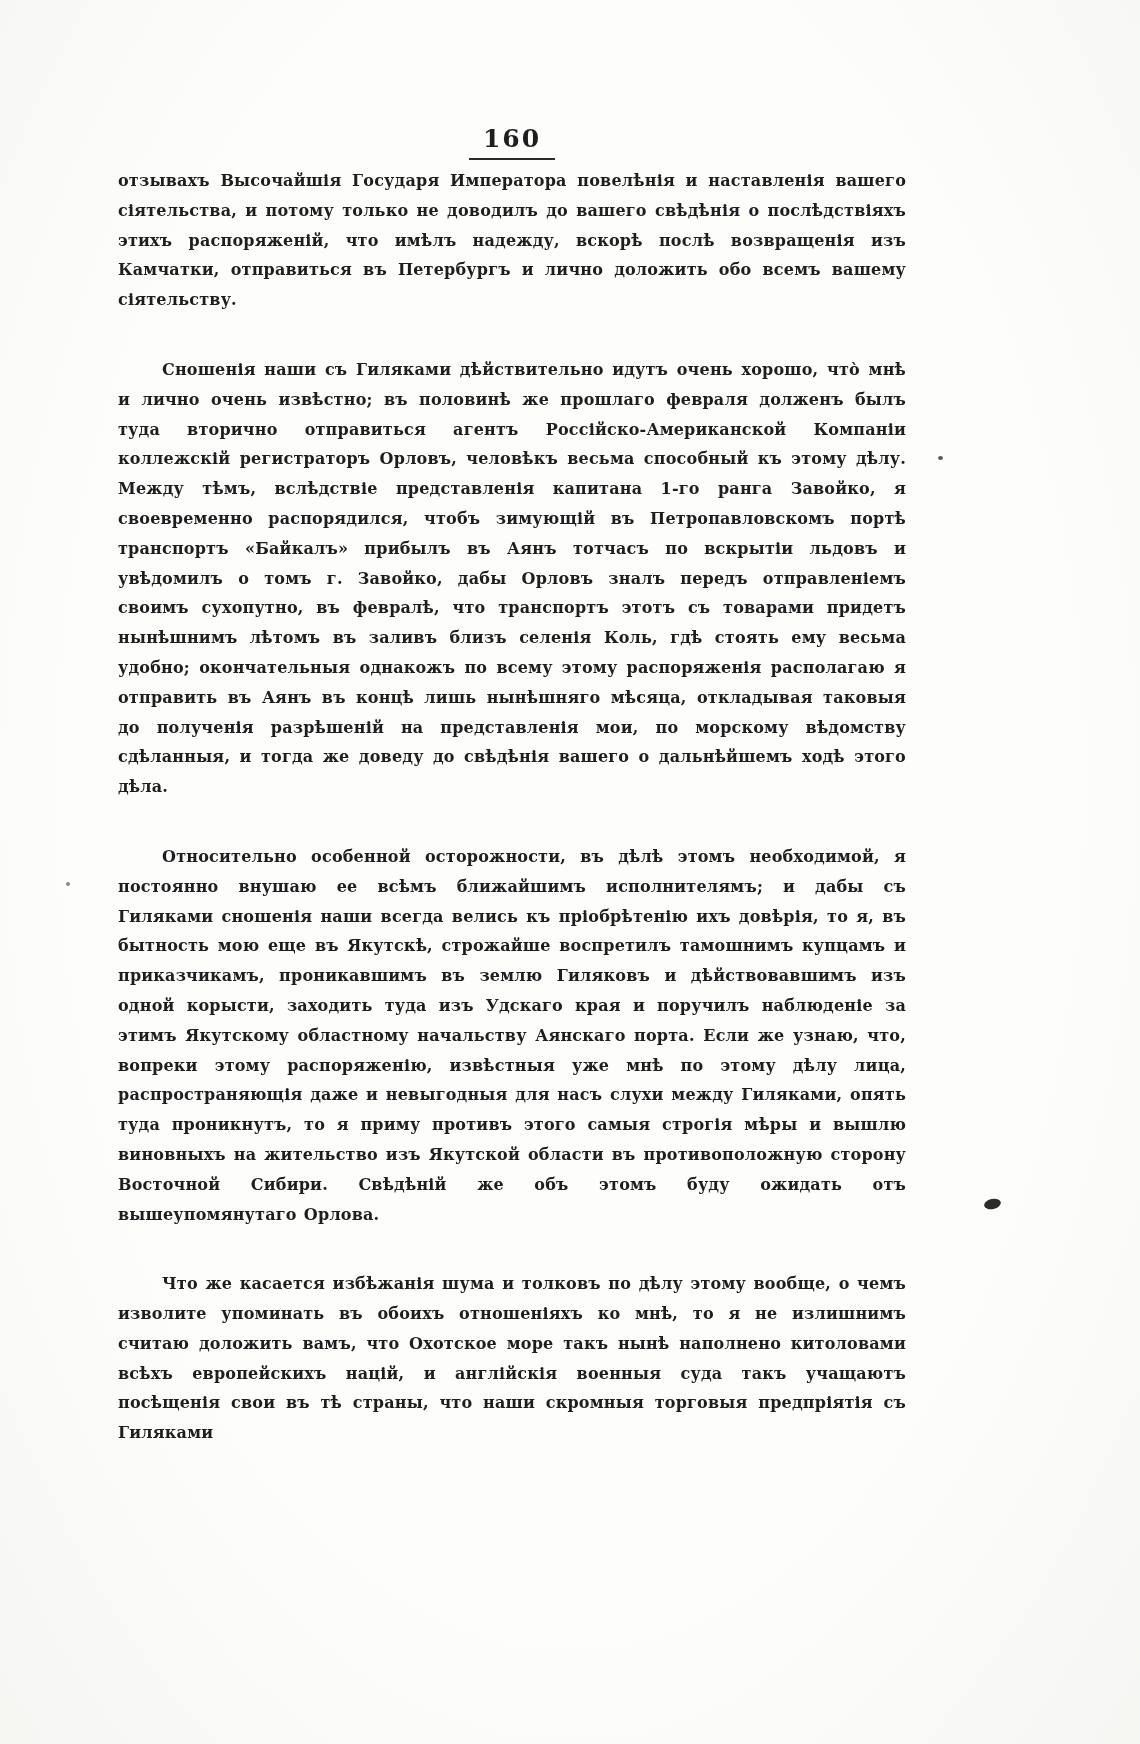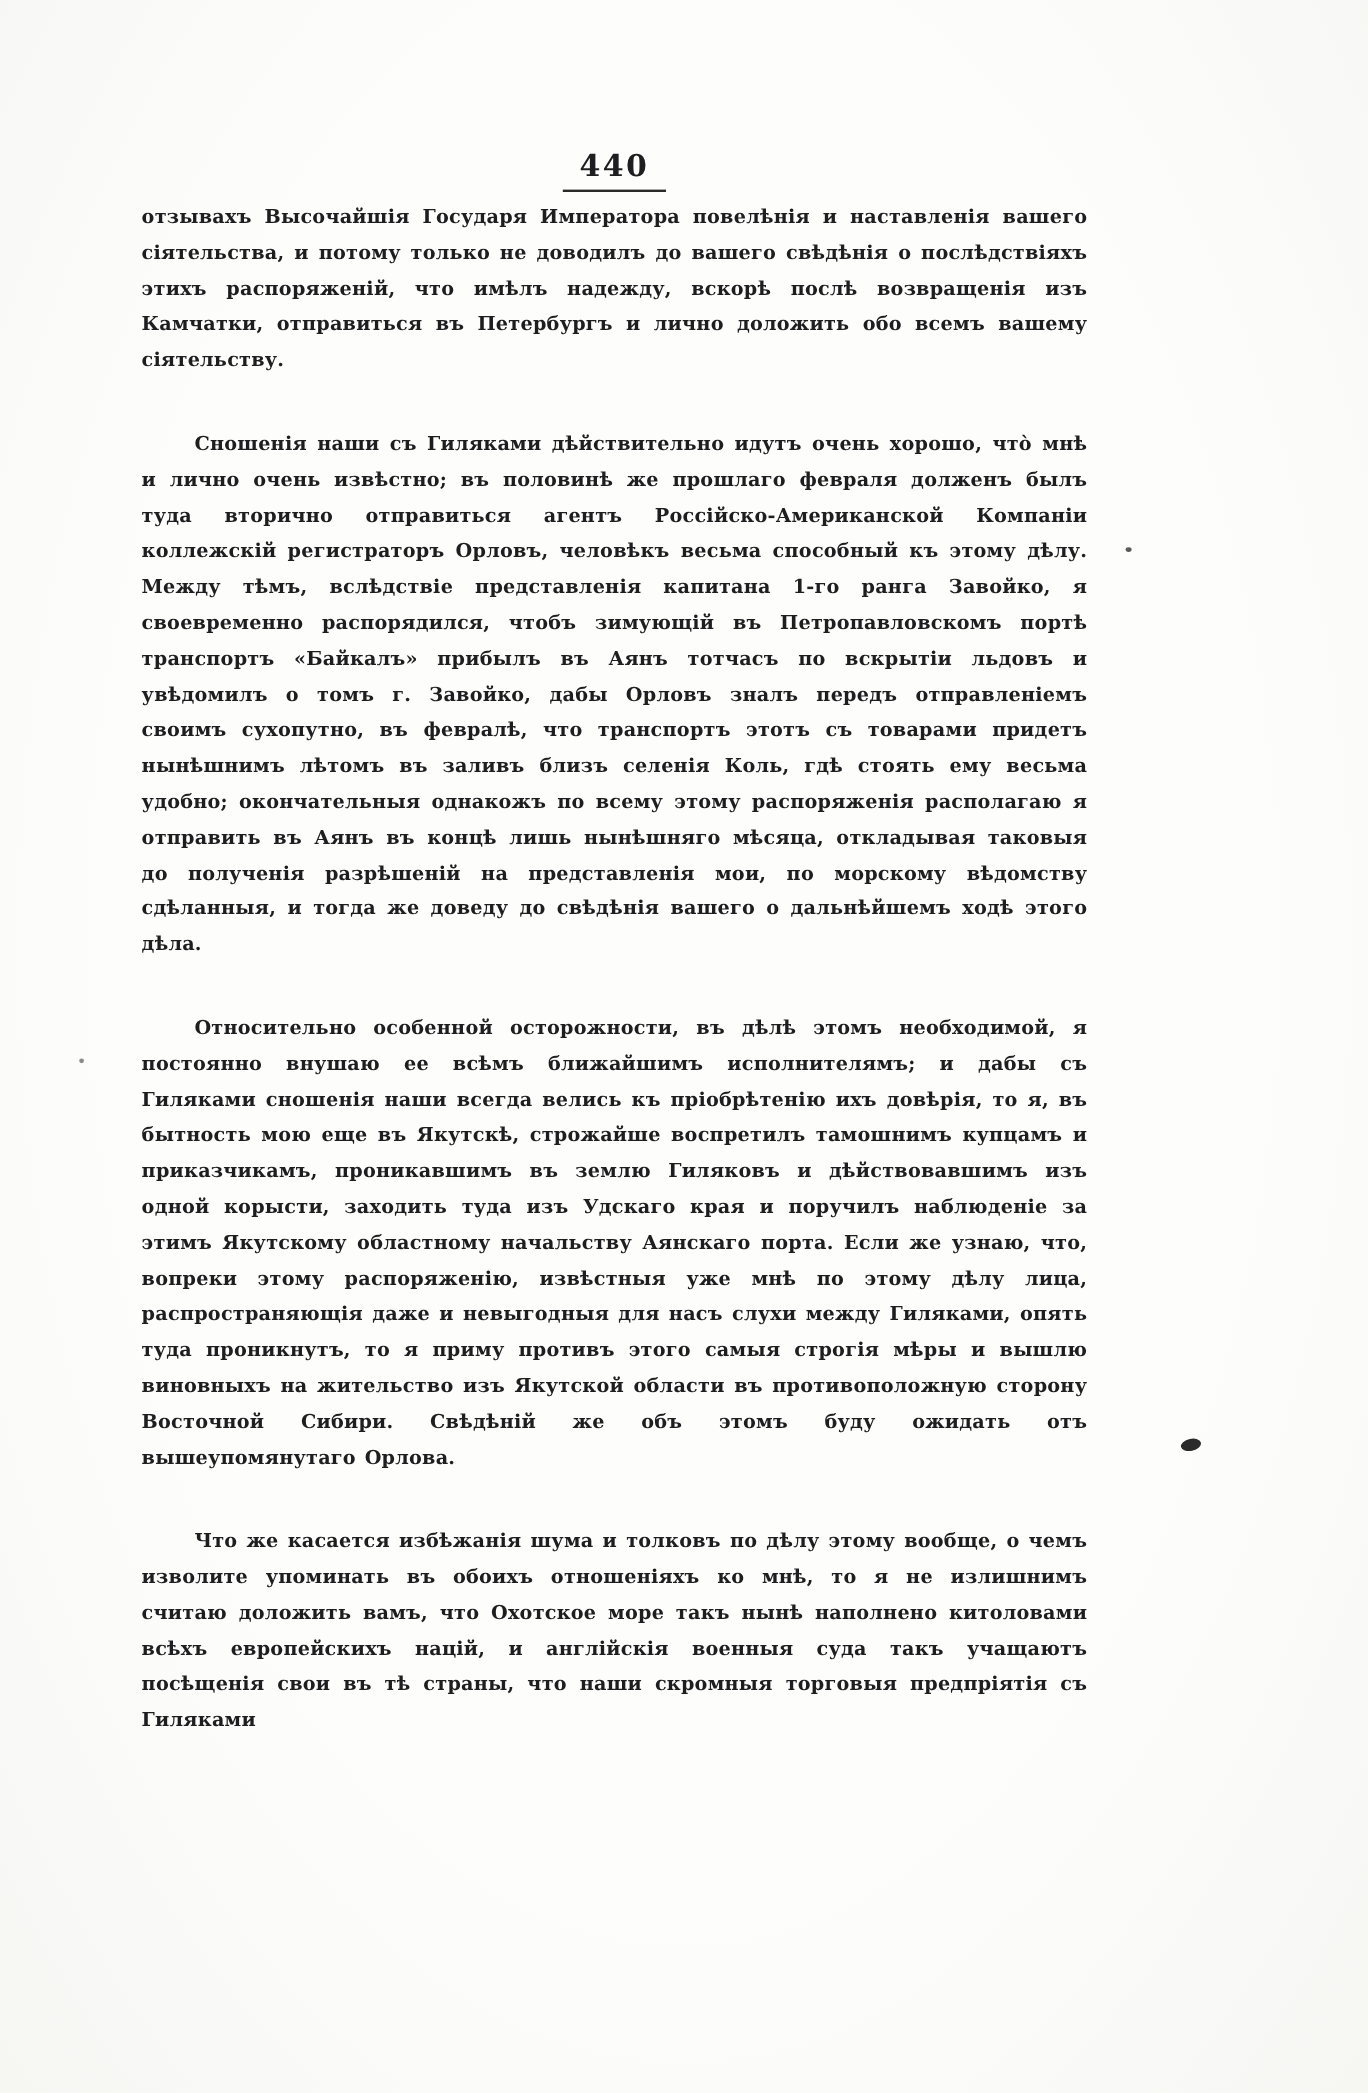--- a/index.html
+++ b/index.html
@@ -81,21 +81,21 @@
     height: 4px;
     background: #8a8a86;
   }
 </style>
 </head>
 <body>
 
 <div class="page">
 
   <div class="page-number-wrap">
-    <span class="page-number">440</span>
+    <span class="page-number">160</span>
   </div>
 
   <div class="text-block">
     <p class="para">отзывахъ Высочайшія Государя Императора повелѣнія и наставленія вашего сіятельства, и потому только не доводилъ до вашего свѣдѣнія о послѣдствіяхъ этихъ распоряженій, что имѣлъ надежду, вскорѣ послѣ возвращенія изъ Камчатки, отправиться въ Петербургъ и лично доложить обо всемъ вашему сіятельству.</p>
     <p class="para indent">Сношенія наши съ Гиляками дѣйствительно идутъ очень хорошо, что̀ мнѣ и лично очень извѣстно; въ половинѣ же прошлаго февраля долженъ былъ туда вторично отправиться агентъ Россійско-Американской Компаніи коллежскій регистраторъ Орловъ, человѣкъ весьма способный къ этому дѣлу. Между тѣмъ, вслѣдствіе представленія капитана 1-го ранга Завойко, я своевременно распорядился, чтобъ зимующій въ Петропавловскомъ портѣ транспортъ «Байкалъ» прибылъ въ Аянъ тотчасъ по вскрытіи льдовъ и увѣдомилъ о томъ г. Завойко, дабы Орловъ зналъ передъ отправленіемъ своимъ сухопутно, въ февралѣ, что транспортъ этотъ съ товарами придетъ нынѣшнимъ лѣтомъ въ заливъ близъ селенія Коль, гдѣ стоять ему весьма удобно; окончательныя однакожъ по всему этому распоряженія располагаю я отправить въ Аянъ въ концѣ лишь нынѣшняго мѣсяца, откладывая таковыя до полученія разрѣшеній на представленія мои, по морскому вѣдомству сдѣланныя, и тогда же доведу до свѣдѣнія вашего о дальнѣйшемъ ходѣ этого дѣла.</p>
     <p class="para indent">Относительно особенной осторожности, въ дѣлѣ этомъ необходимой, я постоянно внушаю ее всѣмъ ближайшимъ исполнителямъ; и дабы съ Гиляками сношенія наши всегда велись къ пріобрѣтенію ихъ довѣрія, то я, въ бытность мою еще въ Якутскѣ, строжайше воспретилъ тамошнимъ купцамъ и приказчикамъ, проникавшимъ въ землю Гиляковъ и дѣйствовавшимъ изъ одной корысти, заходить туда изъ Удскаго края и поручилъ наблюденіе за этимъ Якутскому областному начальству Аянскаго порта. Если же узнаю, что, вопреки этому распоряженію, извѣстныя уже мнѣ по этому дѣлу лица, распространяющія даже и невыгодныя для насъ слухи между Гиляками, опять туда проникнутъ, то я приму противъ этого самыя строгія мѣры и вышлю виновныхъ на жительство изъ Якутской области въ противоположную сторону Восточной Сибири. Свѣдѣній же объ этомъ буду ожидать отъ вышеупомянутаго Орлова.</p>
     <p class="para indent">Что же касается избѣжанія шума и толковъ по дѣлу этому вообще, о чемъ изволите упоминать въ обоихъ отношеніяхъ ко мнѣ, то я не излишнимъ считаю доложить вамъ, что Охотское море такъ нынѣ наполнено китоловами всѣхъ европейскихъ націй, и англійскія военныя суда такъ учащаютъ посѣщенія свои въ тѣ страны, что наши скромныя торговыя предпріятія съ Гиляками</p>
   </div>
 
   <div class="speck speck-1"></div>

